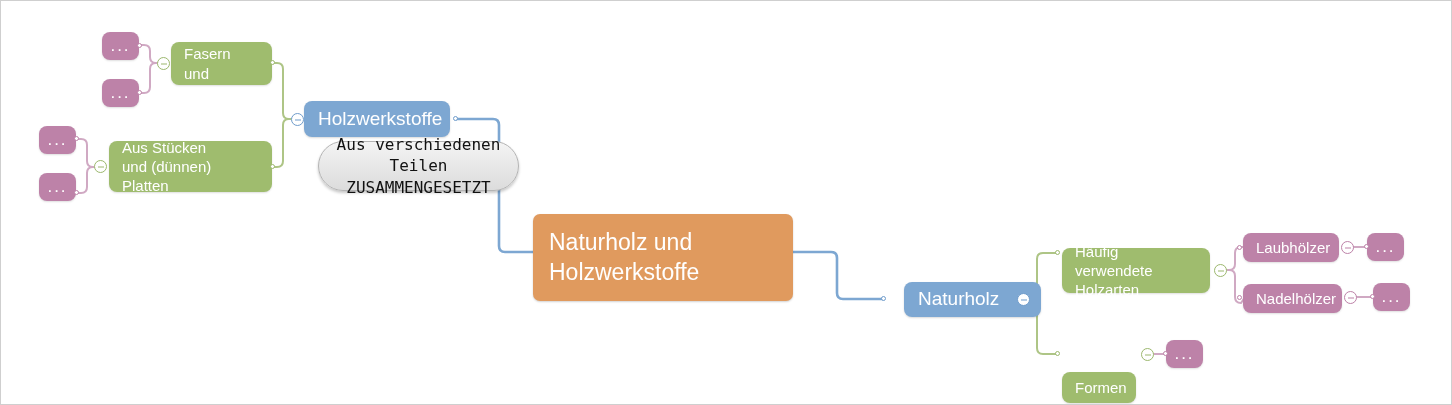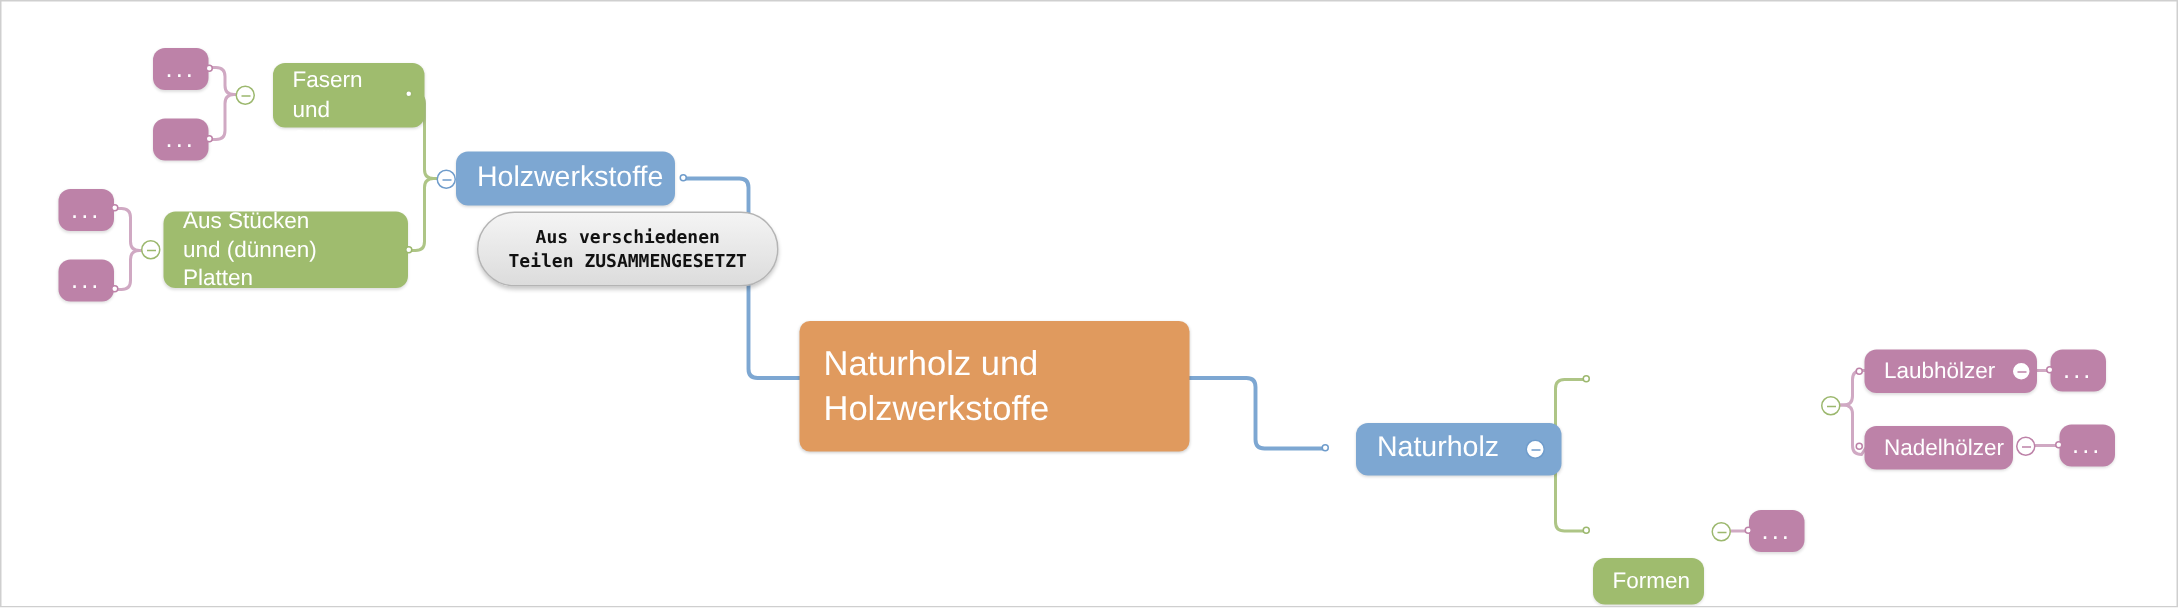--- a/index.html
+++ b/index.html
@@ -76,22 +76,22 @@
     position: absolute;
     box-sizing: border-box;
     display: flex;
     align-items: center;
     justify-content: center;
     text-align: center;
     background: linear-gradient(#f4f4f4, #dcdcdc);
     border: 1px solid #b4b4b4;
     color: #111111;
     font-family: "DejaVu Sans Mono", monospace;
-    font-weight: bold;
-    font-size: 12px;
+    font-weight: normal;
+    font-size: 16px;
     line-height: 1.35;
     white-space: pre-line;
     box-shadow: 0 2px 3px rgba(0,0,0,0.22);
     z-index: 6;
   }
   .toggle {
     position: absolute;
     width: 13px;
     height: 13px;
     border-radius: 50%;
@@ -167,21 +167,21 @@
     <span>Holzwerkstoffe</span>
   </div>
   <div class="toggle blue-t" style="left:290px; top:112px;"></div>
   <div class="dot blue-d" style="left:452px; top:115px;"></div>
 
   <div class="callout" style="left:317px; top:140px; width:201px; height:50px; border-radius:25px;">
     <span>Aus verschiedenen
 Teilen ZUSAMMENGESETZT</span>
   </div>
 
-  <div class="node green" style="left:170px; top:41px; width:101px; height:43px;margin-left:11px;">
+  <div class="node green" style="left:170px; top:41px; width:101px; height:43px;">
     <span>Aus Fasern
 und Spänen</span>
   </div>
   <div class="toggle green-t" style="left:156px; top:56px;"></div>
   <div class="dot green-d" style="left:269px; top:59px;"></div>
 
   <div class="node green" style="left:108px; top:140px; width:163px; height:51px;">
     <span>Aus Stücken
 und (dünnen) Platten</span>
   </div>
@@ -206,34 +206,38 @@
   <div class="dot purple-d" style="left:73px; top:135px;"></div>
   <div class="dot purple-d" style="left:73px; top:189px;"></div>
 
 
   <div class="node blue" style="left:903px; top:281px; width:137px; height:35px;">
     <span>Naturholz</span>
   </div>
   <div class="dot blue-d" style="left:880px; top:295px;"></div>
   <div class="toggle blue-t" style="left:1016px; top:292px;"></div>
 
+  <div class="node green" style="left:1061px; top:247px; width:148px; height:45px;">
+    <span>Häufig verwendete
+Holzarten</span>
+  </div>
   <div class="dot green-d" style="left:1054px; top:249px;"></div>
   <div class="toggle green-t" style="left:1213px; top:263px;"></div>
 
   <div class="node green" style="left:1061px; top:338px; width:74px; height:31px;margin-top:33px;">
     <span>Formen</span>
   </div>
   <div class="dot green-d" style="left:1054px; top:350px;"></div>
   <div class="toggle green-t" style="left:1140px; top:347px;"></div>
   <div class="node purple dots" style="left:1165px; top:339px; width:37px; height:28px;">
     <span>...</span>
   </div>
   <div class="dot purple-d" style="left:1162px; top:350px;"></div>
 
-  <div class="node purple" style="left:1242px; top:232px; width:115px; height:29px;">
+  <div class="node purple" style="left:1242px; top:232px; width:96px; height:29px;">
     <span>Laubhölzer</span>
   </div>
   <div class="dot purple-d" style="left:1236px; top:244px;"></div>
   <div class="toggle purple-t" style="left:1340px; top:240px;"></div>
   <div class="node purple dots" style="left:1366px; top:232px; width:37px; height:28px;">
     <span>...</span>
   </div>
   <div class="dot purple-d" style="left:1363px; top:243px;"></div>
 
   <div class="node purple" style="left:1242px; top:283px; width:99px; height:29px;">

